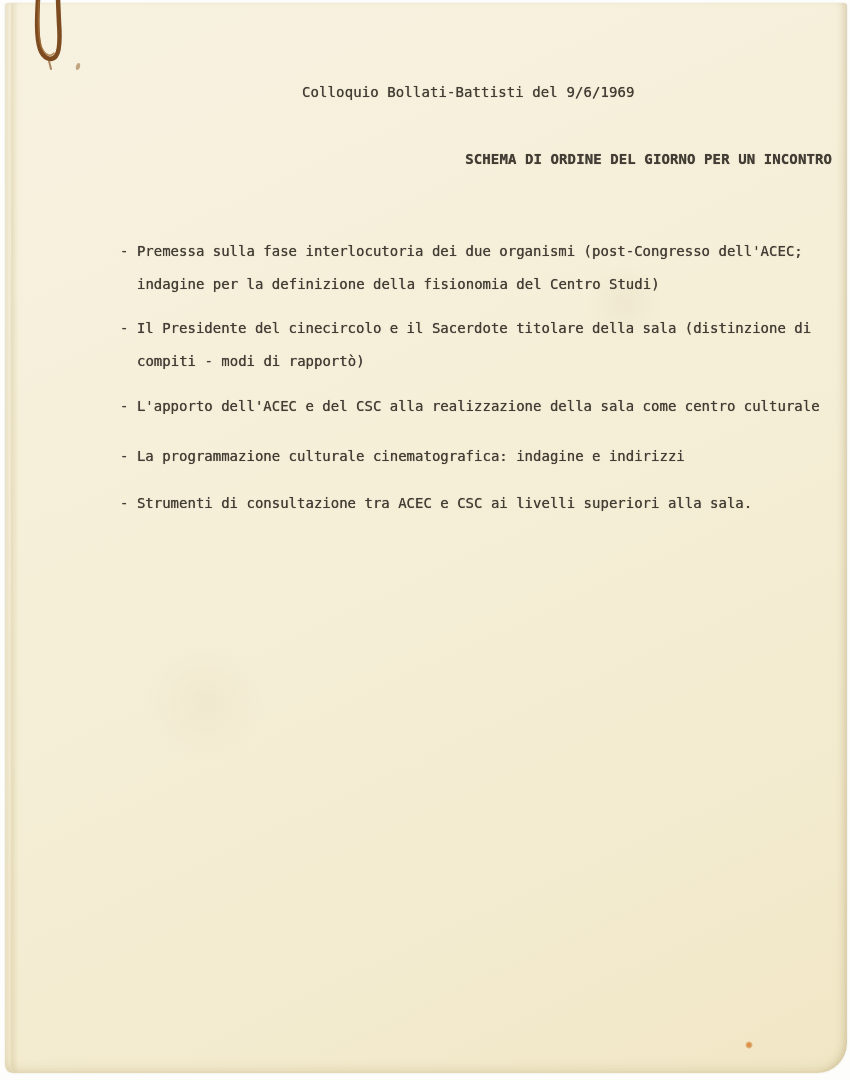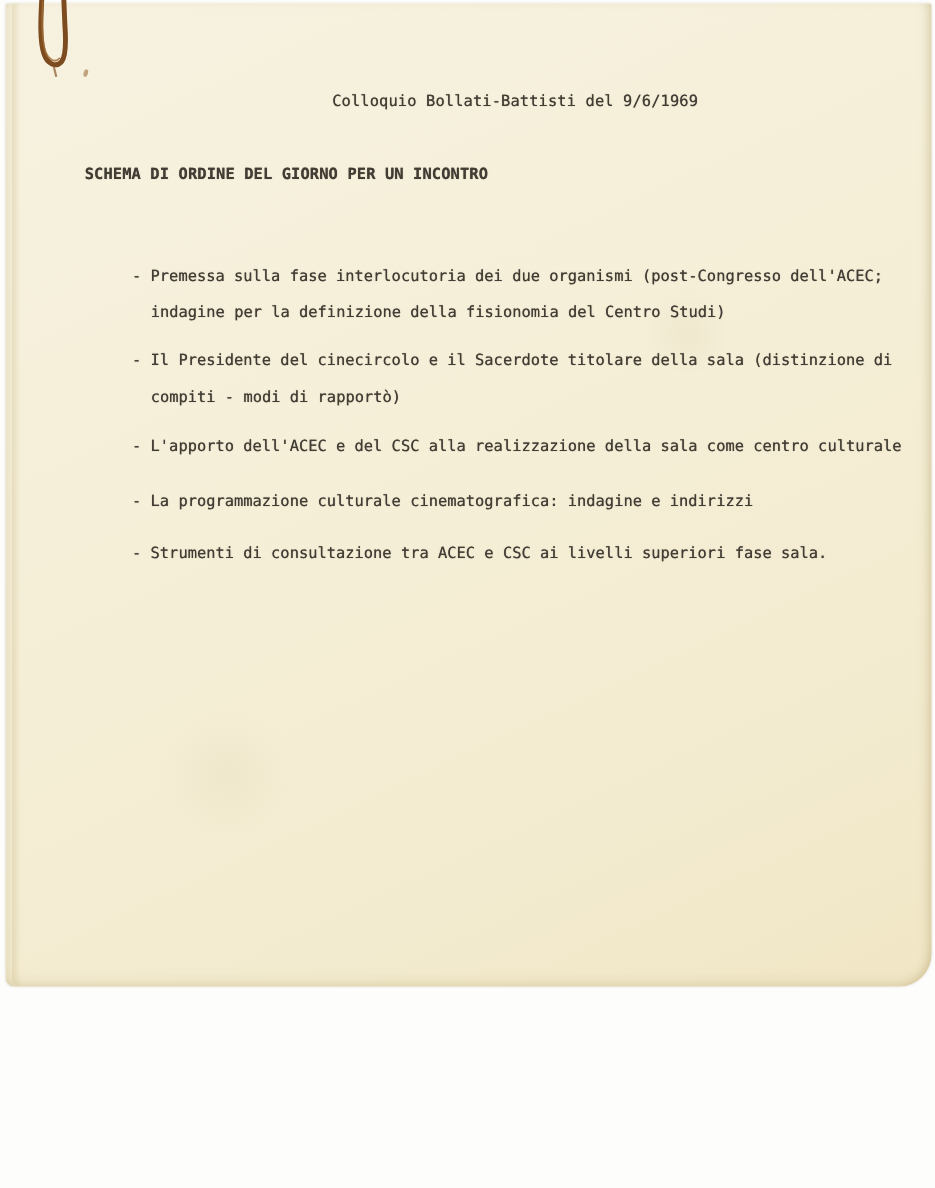--- a/index.html
+++ b/index.html
@@ -16,21 +16,21 @@
     width: 850px;
     height: 1080px;
     background: #fdfdfb;
   }
   
   .paper {
     position: absolute;
     left: 5px;
     top: 3px;
     width: 842px;
-    height: 894px;
+    height: 1070px;
     background:
       radial-gradient(circle at 744px 1042px, rgba(216,137,63,0.9) 0px, rgba(216,137,63,0.9) 2px, rgba(216,137,63,0) 4px),
       radial-gradient(circle at 620px 300px, rgba(190,170,120,0.10) 0, rgba(190,170,120,0) 40px),
       radial-gradient(circle at 200px 700px, rgba(190,170,120,0.08) 0, rgba(190,170,120,0) 60px),
       linear-gradient(155deg, #f7f2e0 0%, #f5efd8 45%, #f3ebcf 78%, #f1e7c6 100%);
     border-radius: 3px 3px 30px 8px;
     box-shadow:
       inset -8px 0 10px -6px rgba(170,150,100,0.45),
       inset 10px 0 12px -8px rgba(200,185,140,0.35),
       inset 0 -10px 14px -9px rgba(190,170,120,0.40),
@@ -58,21 +58,21 @@
   .doc-title {
     top: 79px;
     left: 297px;
     line-height: 20px;
     letter-spacing: 0.1px;
   }
   .doc-heading {
     top: 146px;
     left: 72px;
     right: 15px;
-    text-align: left;
+    text-align: right;
     font-weight: bold;
     line-height: 20px;
     letter-spacing: 0.1px;
   }
   .bullet {
     left: 115px;
     width: 725px;
     line-height: 33px;
     padding-left: 17px;
     text-indent: -17px;
@@ -120,15 +120,15 @@
     <div class="tw doc-heading"><span>SCHEMA DI ORDINE DEL GIORNO PER UN INCONTRO</span><br></div>
 
     <div class="tw bullet b1"><span>-</span> <span>Premessa sulla fase interlocutoria dei due organismi (post-Congresso dell'ACEC; indagine per la definizione della fisionomia del Centro Studi)</span></div>
 
     <div class="tw bullet b2"><span>-</span> <span>Il Presidente del cinecircolo e il Sacerdote titolare della sala (distinzione di compiti - modi di rapportò)</span></div>
 
     <div class="tw bullet b3"><span>-</span> <span>L'apporto dell'ACEC e del CSC alla realizzazione della sala come centro culturale</span></div>
 
     <div class="tw bullet b4"><span>-</span> <span>La programmazione culturale cinematografica: indagine e indirizzi</span></div>
 
-    <div class="tw bullet b5"><span>-</span> <span>Strumenti di consultazione tra ACEC e CSC ai livelli superiori fase sala.</span></div>
+    <div class="tw bullet b5"><span>-</span> <span>Strumenti di consultazione tra ACEC e CSC ai livelli superiori alla sala.</span></div>
   </div>
 </div>
 
 </body></html>

